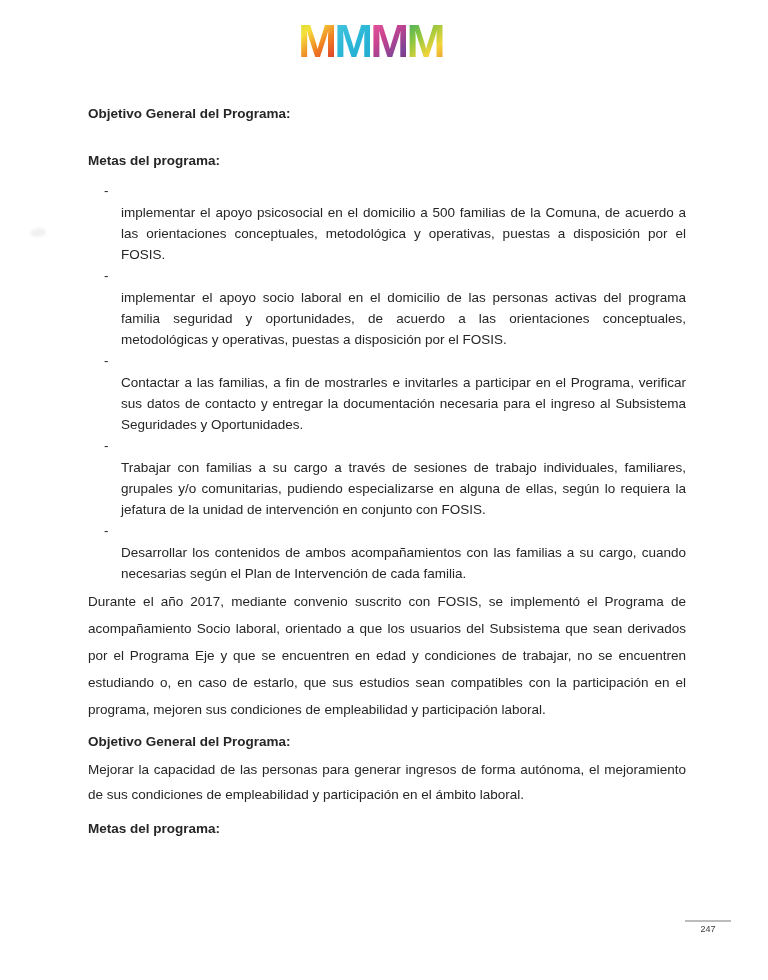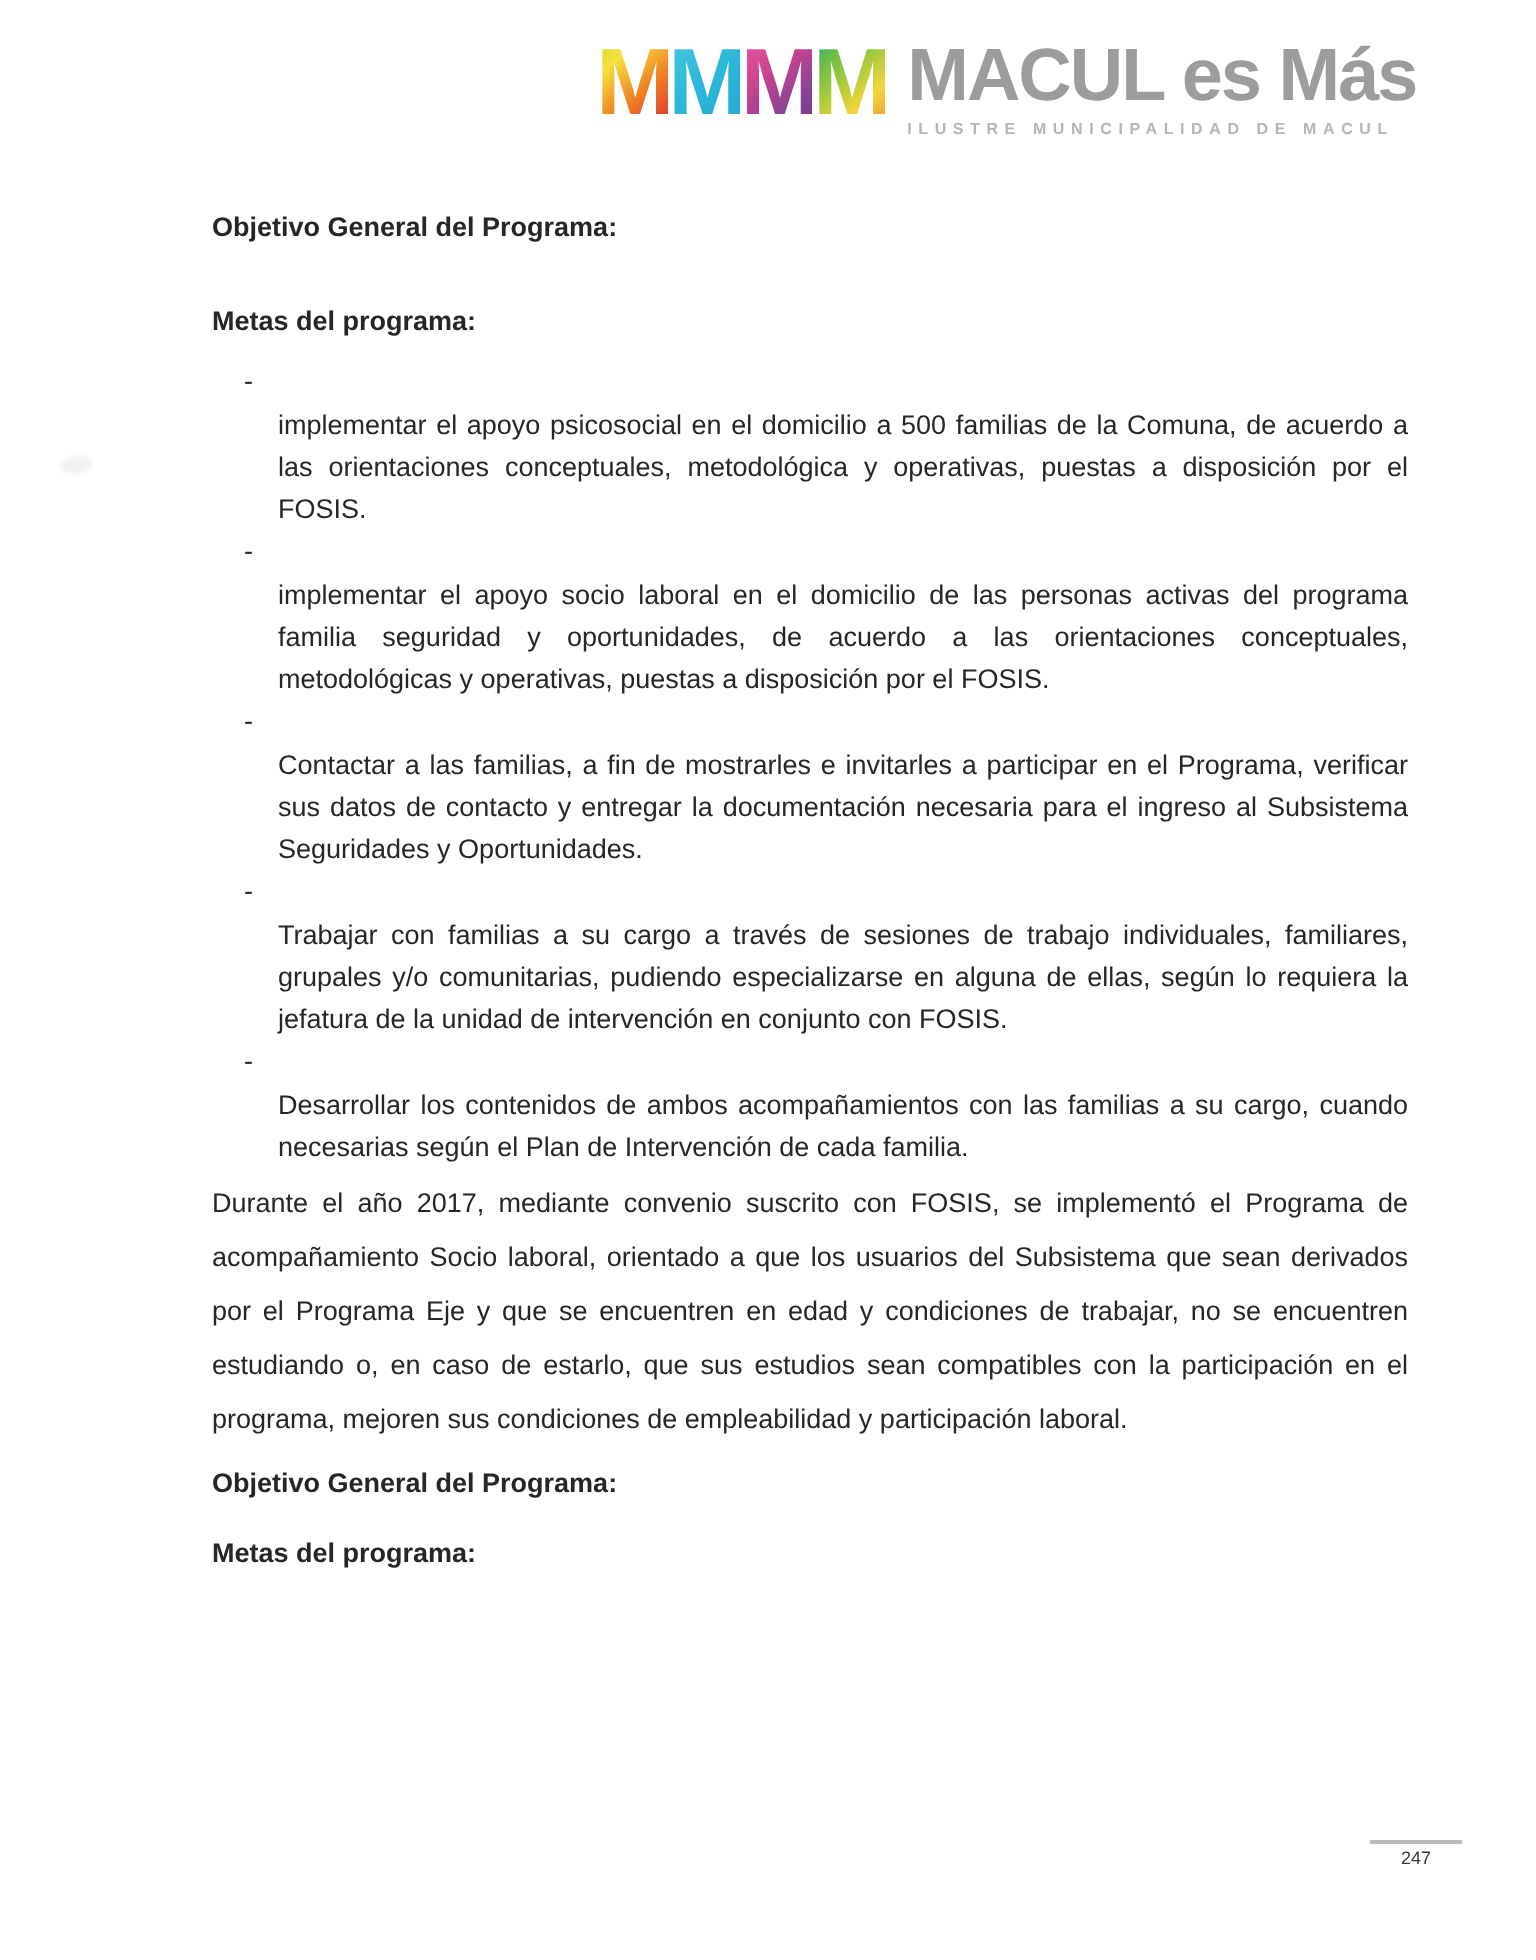--- a/index.html
+++ b/index.html
@@ -34,21 +34,21 @@
   .wordmark-main{
     font-size:37px;line-height:38px;font-weight:800;
     color:#9c9c9c;letter-spacing:-1px;white-space:nowrap;
   }
   .wordmark-sub{
     font-size:8px;color:#b5b5b5;font-weight:bold;
     letter-spacing:3.3px;margin-top:3px;white-space:nowrap;
   }
   
   .content{
-    position:absolute;top:0;left:106px;width:598px;
+    position:absolute;top:0;left:88px;width:598px;
     font-size:13.5px;line-height:27px;text-align:justify;
   }
   .heading{font-weight:bold;margin:0;text-align:left;}
   .h-first{margin-top:100px;}
   .para{margin:2px 0 0 0;}
   .h-metas1{margin-top:20px;}
   .bullets{margin:6px 0 0 0;padding:0;list-style:none;line-height:21px;}
   .bullets li{display:flex;}
   .bullet-marker{flex:0 0 17px;margin-left:16px;text-align:left;}
   .bullet-text{flex:1;text-align:justify;margin-top:22px;}
@@ -76,24 +76,20 @@
 
 <div class="page">
 
   <div class="logo">
     <div class="monogram">
       <span class="m1">M</span>
       <span class="m2">M</span>
       <span class="m3">M</span>
       <span class="m4">M</span>
     </div>
-    <div class="wordmark">
-      <span class="wordmark-main">MACUL es Más</span>
-      <span class="wordmark-sub">ILUSTRE MUNICIPALIDAD DE MACUL</span>
-    </div>
   </div>
 
   <div class="pencil-mark"></div>
 
   <div class="content">
 
     <p class="heading h-first">Objetivo General del Programa:</p>
 
     <p class="heading h-metas1">Metas del programa:</p>
     <ul class="bullets">
@@ -115,20 +111,21 @@
       </li>
       <li>
         <span class="bullet-marker">-</span>
         <span class="bullet-text">Desarrollar los contenidos de ambos acompañamientos con las familias a su cargo, cuando necesarias según el Plan de Intervención de cada familia.</span>
       </li>
     </ul>
 
     <p class="para para-nombre">Durante el año 2017, mediante convenio suscrito con FOSIS, se implementó el Programa de acompañamiento Socio laboral, orientado a que los usuarios del Subsistema que sean derivados por el Programa Eje y que se encuentren en edad y condiciones de trabajar, no se encuentren estudiando o, en caso de estarlo, que sus estudios sean compatibles con la participación en el programa, mejoren sus condiciones de empleabilidad y participación laboral.</p>
 
     <p class="heading h-obj2">Objetivo General del Programa:</p>
+    <p class="para para-obj2">Mejorar la capacidad de las personas para generar ingresos de forma autónoma, el mejoramiento de sus condiciones de empleabilidad y participación en el ámbito laboral.</p>
 
     <p class="heading h-metas2">Metas del programa:</p>
 
   </div>
 
   <div class="footer">
     <span>247</span>
   </div>
 
 </div>

